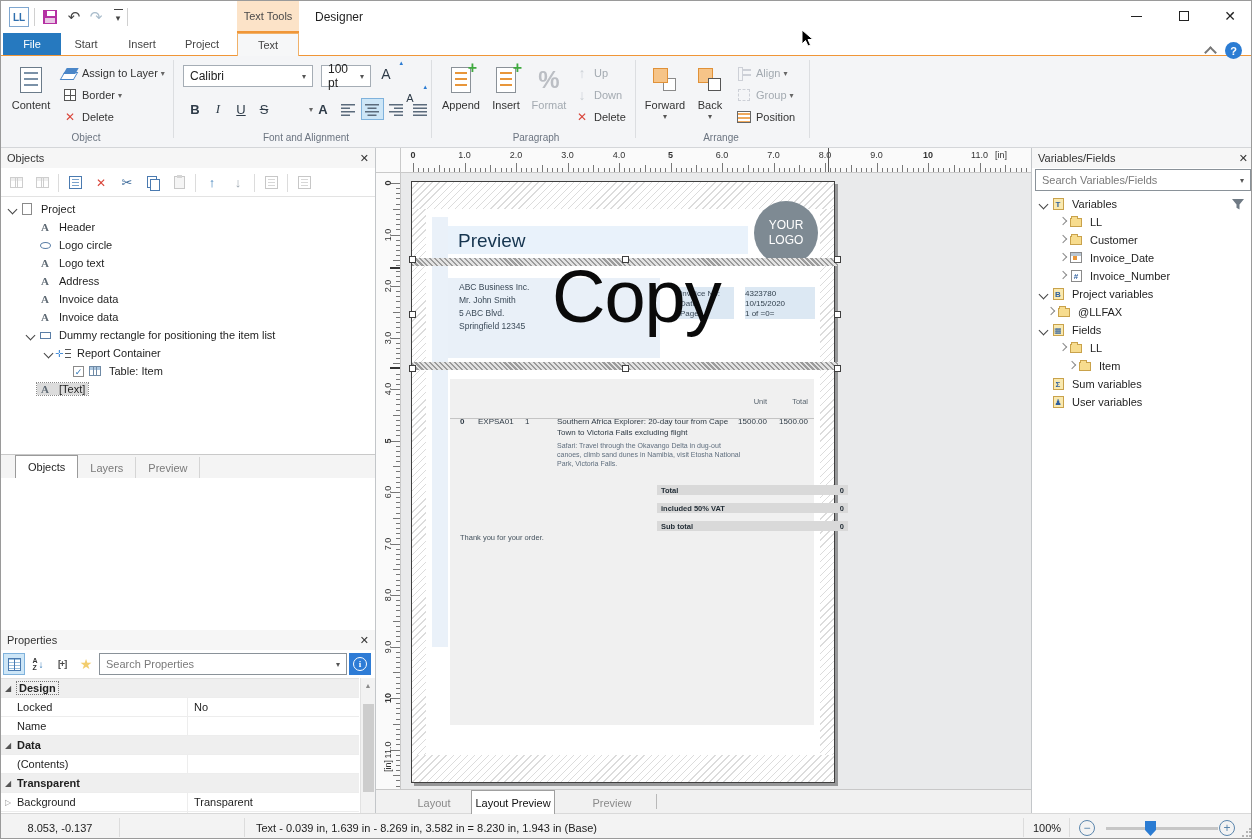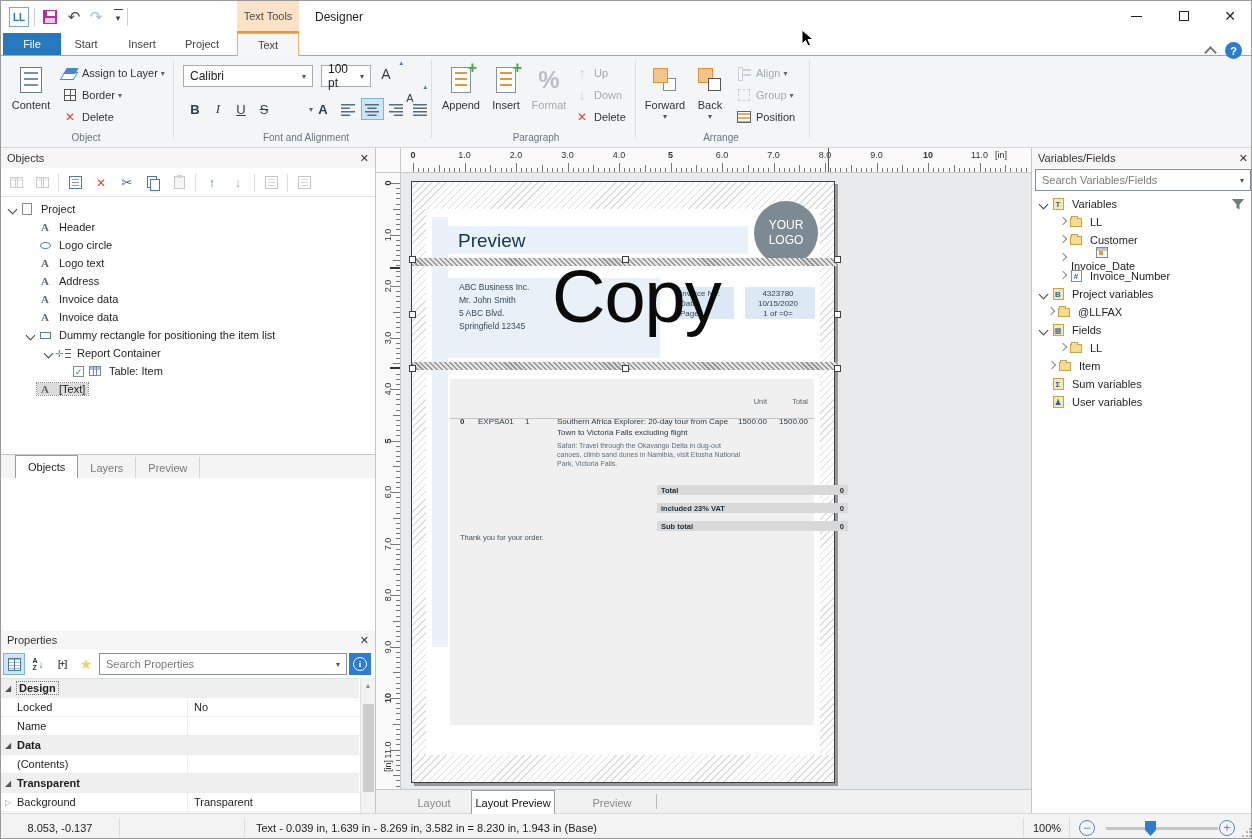--- a/index.html
+++ b/index.html
@@ -198,21 +198,21 @@
   .handle{position:absolute;width:7px;height:7px;background:#fff;border:1px solid #3f3f3f;z-index:6;}
 
   .inv-strip{position:absolute;left:20px;top:35px;width:16px;height:430px;background:#eaf1f9;}
   .inv-titleband{position:absolute;left:36px;top:44px;width:300px;height:28px;background:#e9f2fb;}
   .inv-title{position:absolute;left:46px;top:48px;font-size:19px;color:#16354f;}
   .logo-circle{position:absolute;left:342px;top:19px;width:64px;height:64px;border-radius:50%;background:#7e8a93;
                display:flex;flex-direction:column;align-items:center;justify-content:center;color:#fff;font-size:12px;line-height:15px;z-index:4;}
   .inv-addrbg{position:absolute;left:36px;top:96px;width:212px;height:80px;background:#e9f0f8;}
   .inv-addr{position:absolute;left:47px;top:99px;font-size:8.5px;line-height:13px;color:#3b4a58;}
   .inv-fieldlabels{position:absolute;left:264px;top:105px;width:58px;height:32px;background:#dce8f3;font-size:8px;color:#3b4a58;padding:2px 0 0 4px;line-height:10px;}
-  .inv-fieldvalues{position:absolute;left:333px;top:105px;width:70px;height:32px;background:#dce8f3;font-size:8px;color:#33424f;padding:2px 4px 0 0;line-height:10px;text-align:center;}
+  .inv-fieldvalues{position:absolute;left:333px;top:105px;width:70px;height:32px;background:#dce8f3;font-size:8px;color:#33424f;padding:2px 4px 0 0;line-height:10px;text-align:left;}
   .copytext{position:absolute;left:140px;top:78px;font-size:74px;color:#0a0a0a;line-height:74px;z-index:3;letter-spacing:-1px;}
 
   .inv-table{position:absolute;left:38px;top:197px;width:364px;height:346px;background:#f0f0f0;font-size:8px;color:#2e3a45;}
   .it-hdr{position:absolute;left:0;top:2px;width:100%;height:13px;border-top:1.5px solid #4a4a4a;border-bottom:1px solid #8a8a8a;font-weight:bold;color:#1f2a33;}
   .it-sub{position:absolute;left:0;top:16px;width:100%;height:24px;border-bottom:1px solid #c4c4c4;color:#5a6670;font-size:7.5px;}
   .cell{position:absolute;top:2px;}
   .t-right{text-align:right;}
   .it-row{position:absolute;left:0;top:36px;width:100%;font-size:8px;}
   .it-note{position:absolute;left:107px;top:62px;font-size:7px;line-height:9px;color:#5f6e7e;}
   .tot-bar{position:absolute;left:207px;width:191px;height:10px;background:#d9d9d9;font-size:7.5px;font-weight:bold;color:#1f2a33;
@@ -727,21 +727,21 @@
           <span class="chev closed"></span>
           <span style="display: inline-flex; align-items: center;">
             <span class="ticon">
               <span class="ic-folder"></span>
             </span>
             <span class="tlabel">Customer</span>
           </span>
         </div>
         <div class="trow" style="padding-left: 24px;">
           <span class="chev closed"></span>
-          <span style="display: inline-flex; align-items: center; flex-direction: column;">
+          <span style="display: inline-flex; align-items: flex-start;">
             <span class="ticon">
               <span class="ic-cal"></span>
             </span>
             <span class="tlabel">Invoice_Date</span>
           </span>
         </div>
         <div class="trow" style="padding-left: 24px;">
           <span class="chev closed"></span>
           <span style="display: inline-flex; align-items: center;">
             <span class="ticon">
@@ -779,21 +779,21 @@
         </div>
         <div class="trow" style="padding-left: 24px;">
           <span class="chev closed"></span>
           <span style="display: inline-flex; align-items: center;">
             <span class="ticon">
               <span class="ic-folder"></span>
             </span>
             <span class="tlabel">LL</span>
           </span>
         </div>
-        <div class="trow" style="padding-left: 13px;">
+        <div class="trow" style="padding-left: 33px;">
           <span class="chev closed"></span>
           <span style="display: inline-flex; align-items: center;">
             <span class="ticon">
               <span class="ic-folder"></span>
             </span>
             <span class="tlabel">Item</span>
           </span>
         </div>
         <div class="trow" style="padding-left: 6px;">
           <span class="chev "></span>
@@ -1140,21 +1140,21 @@
             <div>Safari: Travel through the Okavango Delta in dug-out</div>
             <div>canoes, climb sand dunes in Namibia, visit Etosha National</div>
             <div>Park, Victoria Falls.</div>
           </div>
         <div id="it-totals">
             <div class="tot-bar" style="top: 106px;">
               <span>Total</span>
               <span class="tv">0</span>
             </div>
             <div class="tot-bar" style="top: 124px;">
-              <span>included 23% VAT</span>
+              <span>included 50% VAT</span>
               <span class="tv">0</span>
             </div>
             <div class="tot-bar" style="top: 142px; text-align: right;">
               <span>Sub total</span>
               <span class="tv">0</span>
             </div>
           </div>
         <div class="it-footer">Thank you for your order.</div>
       </div>
     </div>

